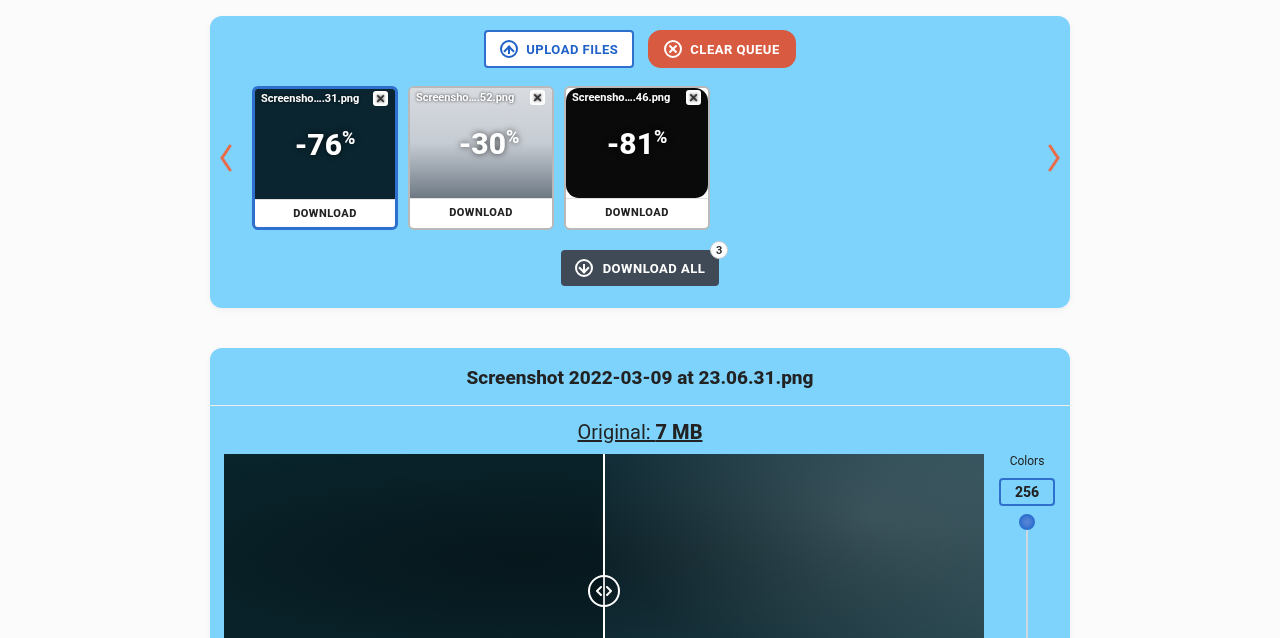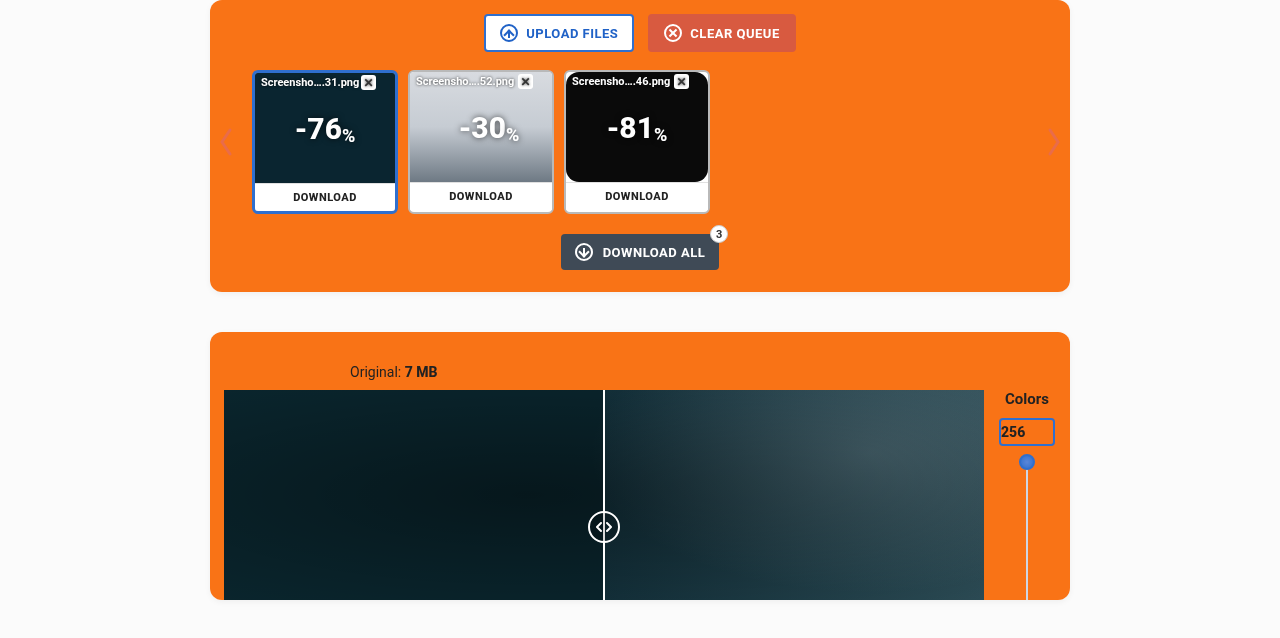--- a/index.html
+++ b/index.html
@@ -5,25 +5,25 @@
   * { box-sizing: border-box; margin: 0; padding: 0; }
   body {
     font-family: -apple-system, BlinkMacSystemFont, "Segoe UI", Roboto, Helvetica, Arial, sans-serif;
     background: #fbfbfb;
     color: #222;
     width: 1280px;
     height: 638px;
     overflow: hidden;
   }
   .panel {
-    background: #f97316;
+    background: #7dd3fc;
     border-radius: 12px;
     box-shadow: 0 2px 6px rgba(0,0,0,0.05);
     width: 860px;
-    margin: 0 auto;
+    margin: 16px auto;
   }
   .upload-panel {
     padding-bottom: 22px;
     margin-bottom: 40px;
   }
   .top-buttons {
     display: flex;
     justify-content: center;
     gap: 14px;
     padding-top: 14px;
@@ -43,20 +43,21 @@
   }
   .btn-upload {
     color: #2062c7;
     border-color: #2f6fce;
     background: #fff;
   }
   .btn-clear {
     color: #fff;
     background: #d85a40;
     border-color: #d85a40;
+    border-radius: 13px;
   }
   .icon-circle {
     width: 18px; height: 18px;
     border: 2px solid currentColor;
     border-radius: 50%;
     display: inline-flex;
     align-items: center;
     justify-content: center;
     position: relative;
   }
@@ -131,21 +132,21 @@
     align-items: center;
     justify-content: center;
   }
   .card:nth-child(2) .card-thumb {
     background: linear-gradient(#d8dbe0 0%, #c6ccd3 50%, #6e7984 100%);
     padding-left: 16px;
   }
   .card:nth-child(3) .card-thumb { background: #0a0a0a; border-radius: 13px; }
   .card-filename-bar {
     position: absolute;
-    top: 0; left: 0; right: 16px;
+    top: 0; left: 0; right: 4px;
     display: flex;
     align-items: center;
     justify-content: space-between;
     padding: 2px 3px 2px 6px;
     font-size: 11px;
     font-weight: 700;
     color: #fff;
     text-shadow: 0 0 3px rgba(0,0,0,0.8);
   }
   .close-btn {
@@ -159,21 +160,21 @@
     cursor: pointer;
     font-size: 12px;
     font-weight: 700;
     line-height: 1;
   }
   .percent {
     color: #fff;
     font-weight: 800;
     font-size: 30px;
     display: flex;
-    align-items: flex-end;
+    align-items: flex-start;
     text-shadow: 0 0 6px rgba(0,0,0,0.7);
   }
   .percent-sign {
     font-size: 18px;
     font-weight: 800;
   }
   .card-download {
     text-align: center;
     font-size: 11px;
     font-weight: 800;
@@ -238,23 +239,24 @@
   }
   .detail-title {
     text-align: center;
     font-weight: 800;
     font-size: 19px;
     padding-bottom: 16px;
     border-bottom: 1px solid #eee;
   }
   .size-row {
     display: flex;
-    justify-content: space-between;
+    justify-content: center;
     padding: 14px 140px 10px 140px;
-    font-size: 14px;
+    font-size: 20px;
+    text-decoration: underline;
   }
   .size-row .label { font-weight: 400; }
   .size-row .value { font-weight: 800; }
   .compare-wrap {
     display: flex;
     padding: 0 14px 0 14px;
   }
   .compare {
     position: relative;
     flex: 1;
@@ -292,30 +294,30 @@
     background: rgba(0,0,0,0.15);
   }
   .side-controls {
     width: 72px;
     display: flex;
     flex-direction: column;
     align-items: center;
     padding-left: 14px;
   }
   .colors-label {
-    font-weight: 700;
-    font-size: 15px;
+    font-weight: 400;
+    font-size: 12px;
     margin-bottom: 10px;
   }
   .color-input {
     width: 56px;
     border: 2px solid #2f6fce;
     border-radius: 4px;
     padding: 4px 0;
-    text-align: left;
+    text-align: center;
     font-weight: 800;
     font-size: 14px;
     margin-bottom: 16px;
   }
   .slider-track {
     width: 2px;
     flex: 1;
     background: #cfd6e4;
     position: relative;
   }
@@ -413,20 +415,21 @@
     <div class="btn-download-all">
       <span class="icon-circle icon-down-arrow"></span>
       <span>DOWNLOAD ALL</span>
       <span class="badge">3</span>
     </div>
   </div>
 
 </div>
 
 <div class="panel detail-panel">
+  <div class="detail-title">Screenshot 2022-03-09 at 23.06.31.png</div>
 
   <div class="size-row">
     <div>
       <span class="label">Original: </span><span class="value">7 MB</span>
     </div>
   </div>
 
   <div class="compare-wrap">
     <div class="compare">
       <div class="divider"></div>

